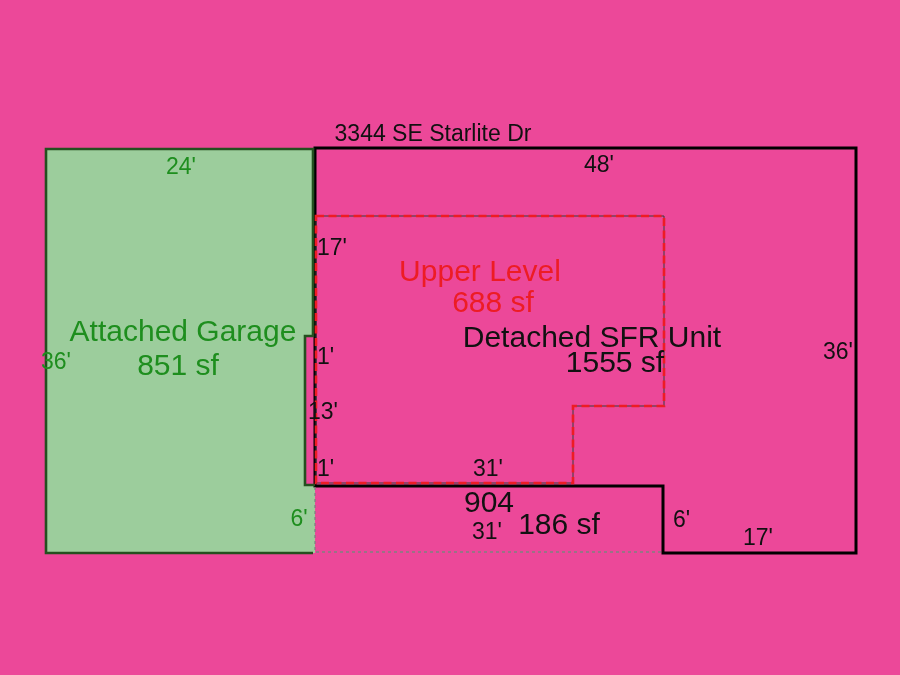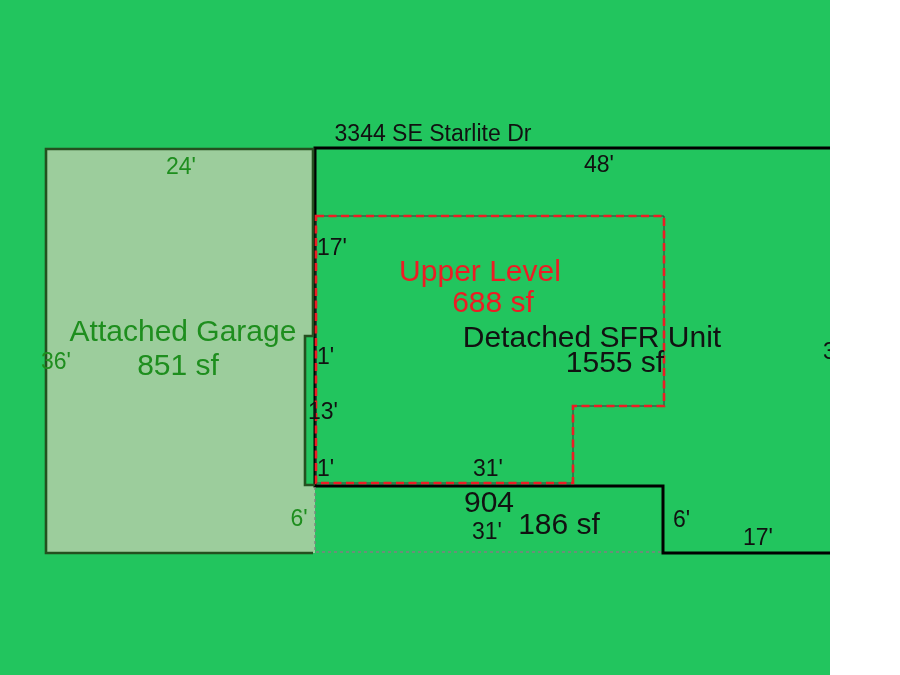--- a/index.html
+++ b/index.html
@@ -1,16 +1,16 @@
 <!DOCTYPE html>
 <html style="--ink: #111111; --line: #000000; --red: #ed1c24; --red-underlay: #3a3a3a; --green-fill: #9ccd9c; --green-border: #24501f; --green-text: #1e8e1e; --gray-dash: #808080; --bg: #ffffff;"><head>
 <meta charset="utf-8">
 <style>
   html,body{margin:0;padding:0;background:#fff;}
-  .stage{position:relative;width:830px;height:675px;background:#22c55e;font-family:"Liberation Sans",sans-serif;overflow:hidden;}
+  .stage{position:relative;width:900px;height:675px;background:#ec4899;font-family:"Liberation Sans",sans-serif;overflow:hidden;}
   svg{display:block;}
   .lbl{font-family:"Liberation Sans",sans-serif;}
   .big{font-size:30px;}
   .dim{font-size:23px;}
   .ink{fill:var(--ink);}
   .red-t{fill:var(--red);}
   .green-t{fill:var(--green-text);}
   .garage-fill{fill:var(--green-fill);stroke:none;}
   .sfr-outline{fill:none;stroke:var(--line);stroke-width:3;}
   .garage-border{fill:none;stroke:var(--green-border);stroke-width:2.6;}

